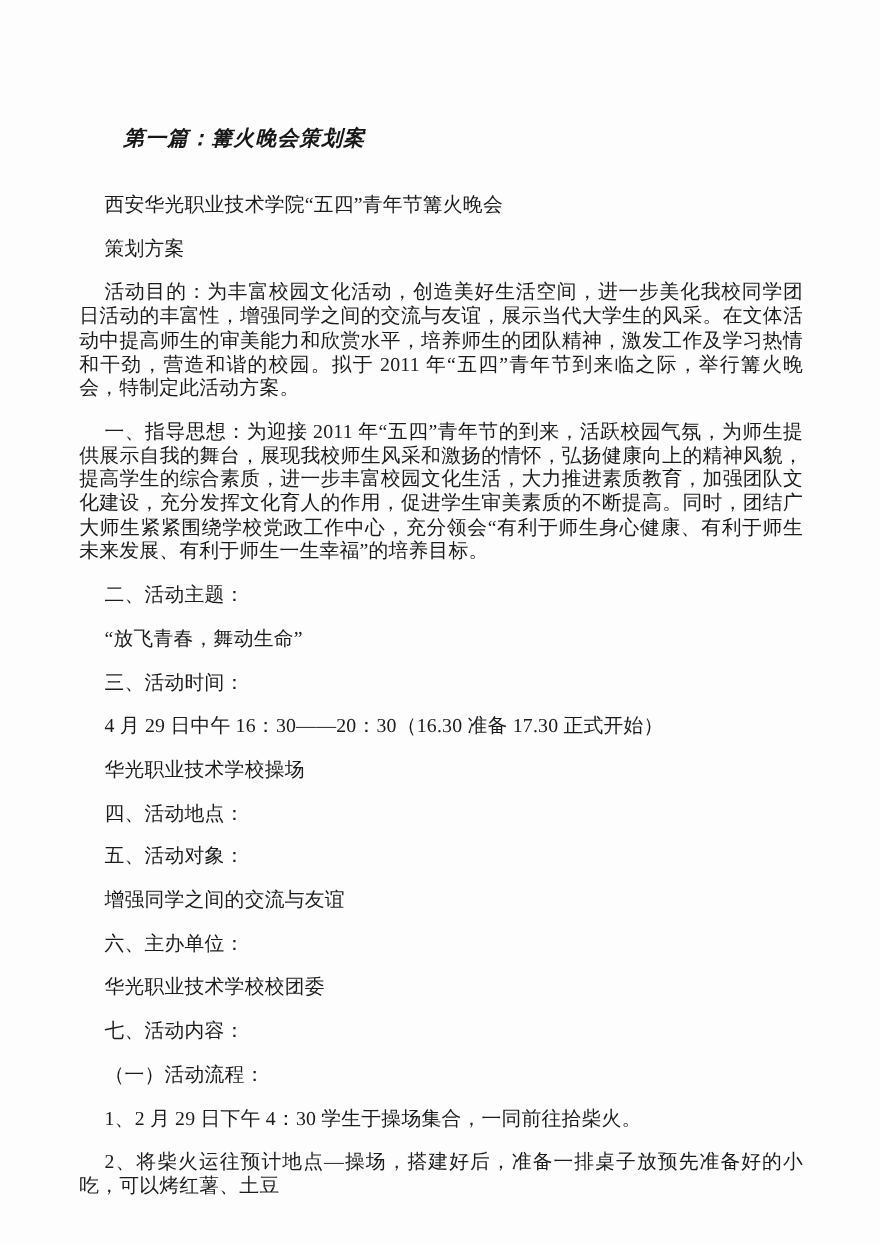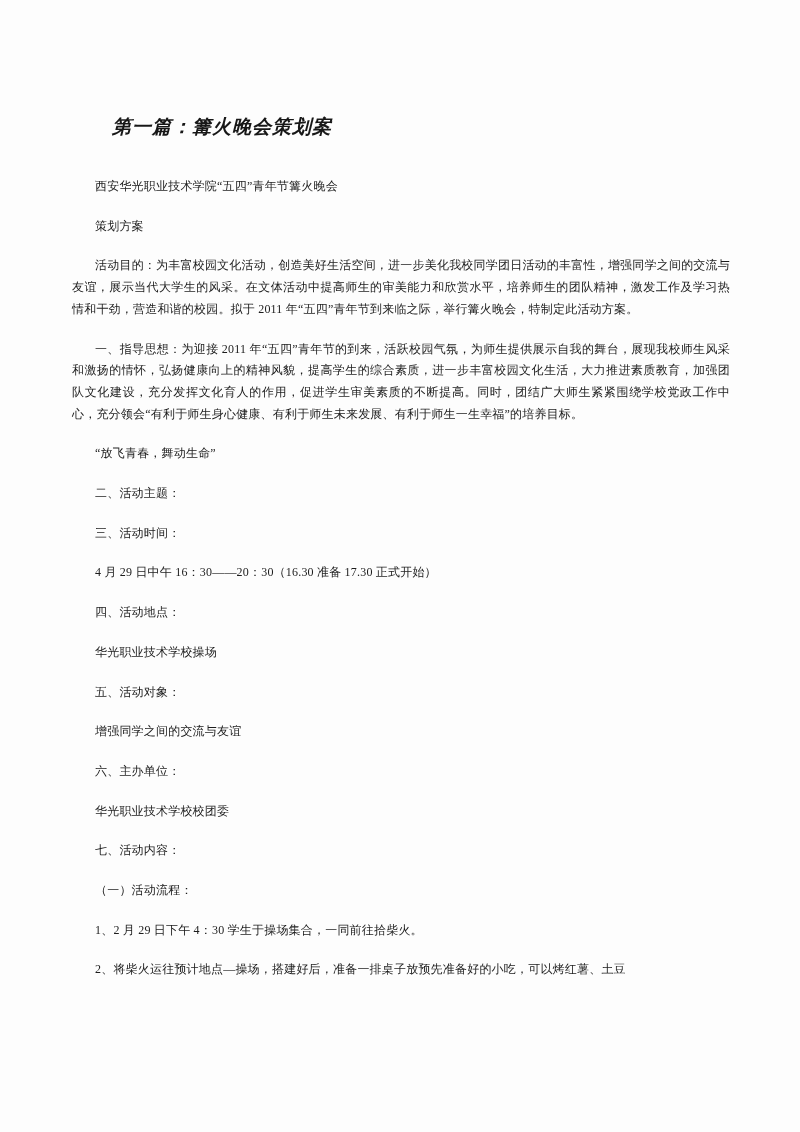--- a/index.html
+++ b/index.html
@@ -26,46 +26,46 @@
     font-size: 19px;
     line-height: 30px;
     font-weight: bold;
     font-style: italic;
     margin: 0 0 34px 0;
     text-indent: 40px;
     letter-spacing: 1px;
     color: #171717;
   }
   .doc-body p {
-    font-size: 12px;
+    font-size: 18px;
     line-height: 21.7px;
     margin: 0 0 18px 0;
     text-indent: 23px;
     text-align: justify;
     text-justify: inter-ideograph;
     word-break: break-all;
     letter-spacing: 0.2px;
   }
 </style>
 </head>
 <body>
 
 <div class="page">
   <h1 class="doc-title">第一篇：篝火晚会策划案</h1>
   <div class="doc-body">
       <p>西安华光职业技术学院“五四”青年节篝火晚会</p>
       <p>策划方案</p>
       <p>活动目的：为丰富校园文化活动，创造美好生活空间，进一步美化我校同学团日活动的丰富性，增强同学之间的交流与友谊，展示当代大学生的风采。在文体活动中提高师生的审美能力和欣赏水平，培养师生的团队精神，激发工作及学习热情和干劲，营造和谐的校园。拟于 2011 年“五四”青年节到来临之际，举行篝火晚会，特制定此活动方案。</p>
       <p>一、指导思想：为迎接 2011 年“五四”青年节的到来，活跃校园气氛，为师生提供展示自我的舞台，展现我校师生风采和激扬的情怀，弘扬健康向上的精神风貌，提高学生的综合素质，进一步丰富校园文化生活，大力推进素质教育，加强团队文化建设，充分发挥文化育人的作用，促进学生审美素质的不断提高。同时，团结广大师生紧紧围绕学校党政工作中心，充分领会“有利于师生身心健康、有利于师生未来发展、有利于师生一生幸福”的培养目标。</p>
+      <p>二、活动主题：</p>
       <p>“放飞青春，舞动生命”</p>
-      <p>二、活动主题：</p>
       <p>三、活动时间：</p>
       <p>4 月 29 日中午 16：30——20：30（16.30 准备 17.30 正式开始）</p>
+      <p>华光职业技术学校操场</p>
       <p>四、活动地点：</p>
-      <p>华光职业技术学校操场</p>
       <p>五、活动对象：</p>
       <p>增强同学之间的交流与友谊</p>
       <p>六、主办单位：</p>
       <p>华光职业技术学校校团委</p>
       <p>七、活动内容：</p>
       <p>（一）活动流程：</p>
       <p>1、2 月 29 日下午 4：30 学生于操场集合，一同前往拾柴火。</p>
       <p>2、将柴火运往预计地点—操场，搭建好后，准备一排桌子放预先准备好的小吃，可以烤红薯、土豆</p>
     </div>
 </div>

